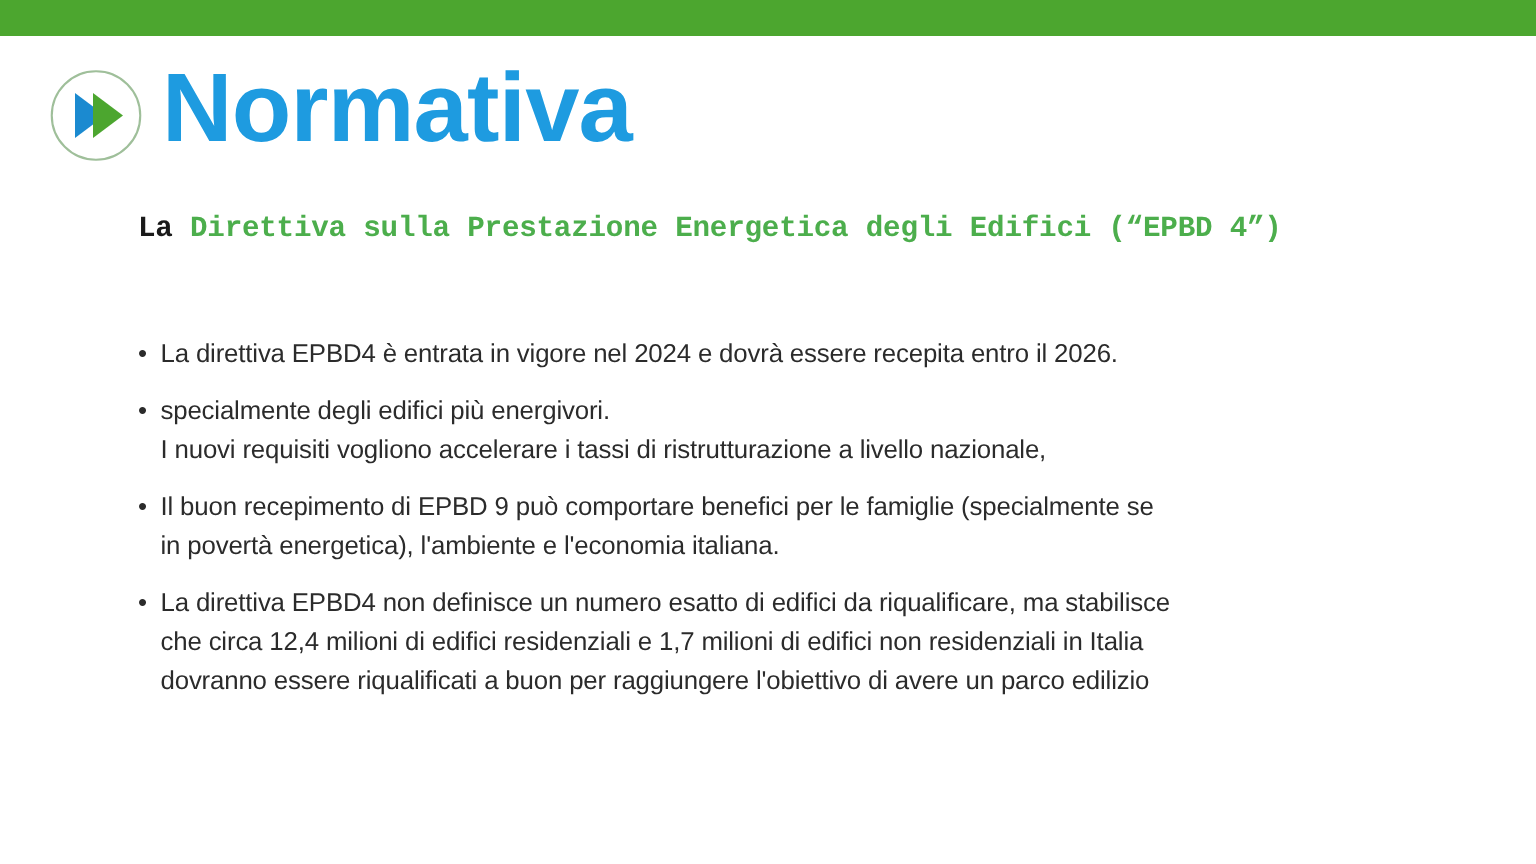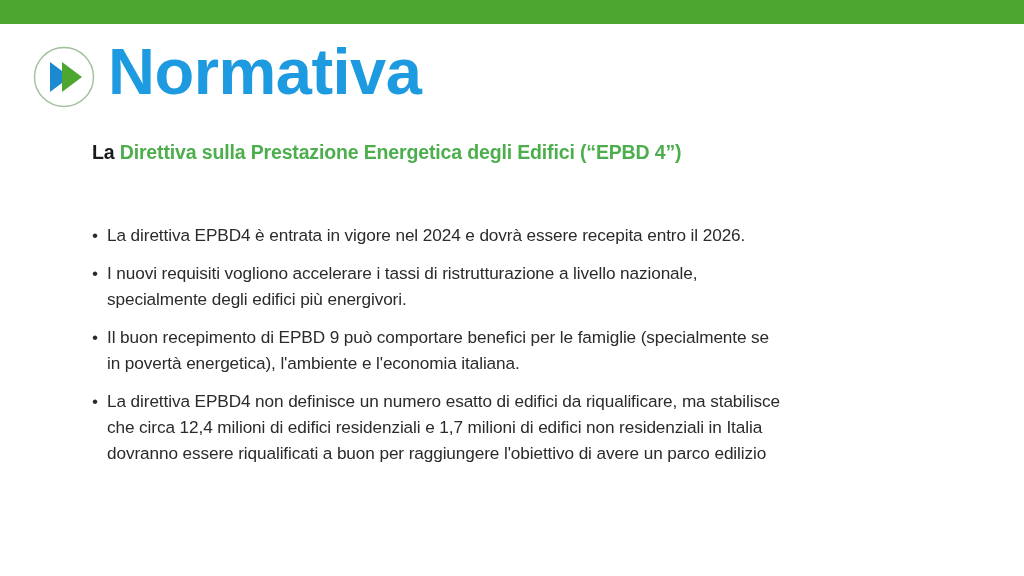--- a/index.html
+++ b/index.html
@@ -65,20 +65,21 @@
     font-weight: bold;
     color: #1a1a1a;
     line-height: 26px;
     letter-spacing: -0.15px;
   }
   .heading .hl-green {
     color: #4cae4c;
   }
   .heading-line {
     white-space: nowrap;
+    font-family: Liberation Mono, monospace;
   }
 
   
   .bullets {
     position: absolute;
     left: 92px;
     top: 222px;
     width: 890px;
   }
   .bullet-item {
@@ -130,22 +131,22 @@
 
 <div class="bullets">
 
   <div class="bullet-item">
     <span class="bullet-marker">•</span>
     <span class="bullet-line">La direttiva EPBD4  è entrata in vigore nel 2024 e dovrà essere recepita entro il 2026.</span>
   </div>
 
   <div class="bullet-item">
     <span class="bullet-marker">•</span>
+    <span class="bullet-line">specialmente degli edifici più energivori.</span>
     <span class="bullet-line">I nuovi requisiti vogliono accelerare i tassi di ristrutturazione a livello nazionale,</span>
-    <span class="bullet-line">specialmente degli edifici più energivori.</span>
   </div>
 
   <div class="bullet-item">
     <span class="bullet-marker">•</span>
     <span class="bullet-line">Il buon recepimento di EPBD 9 può comportare benefici per le famiglie (specialmente se</span>
     <span class="bullet-line">in povertà energetica), l'ambiente e l'economia italiana.</span>
   </div>
 
   <div class="bullet-item">
     <span class="bullet-marker">•</span>

